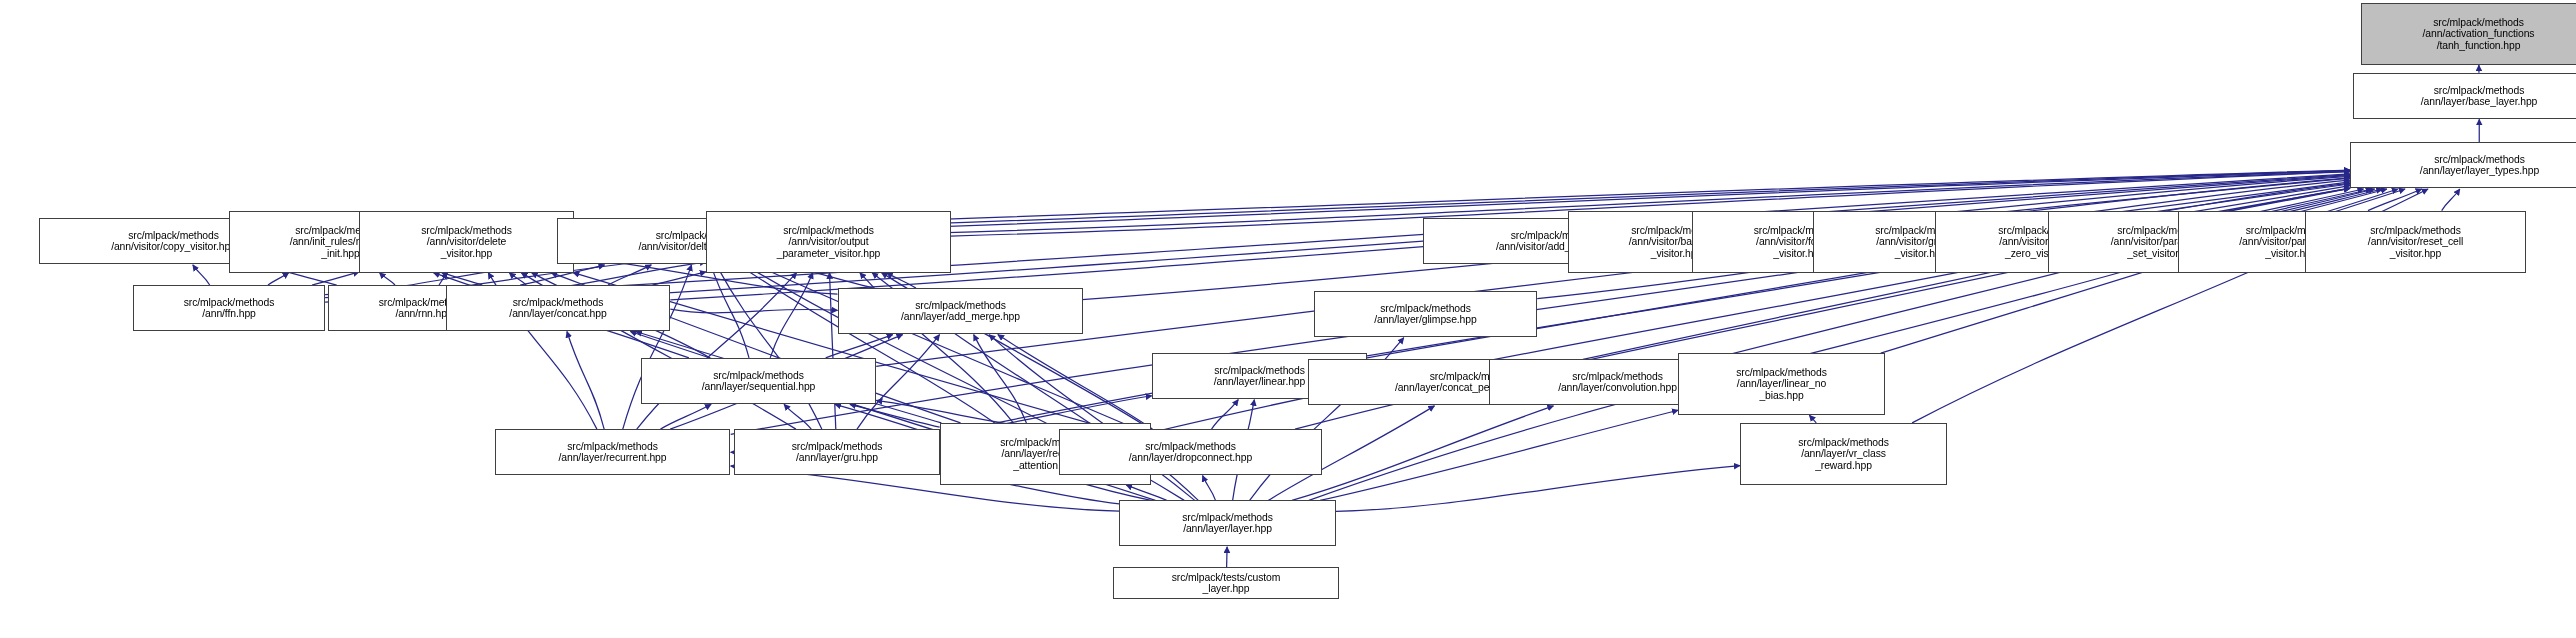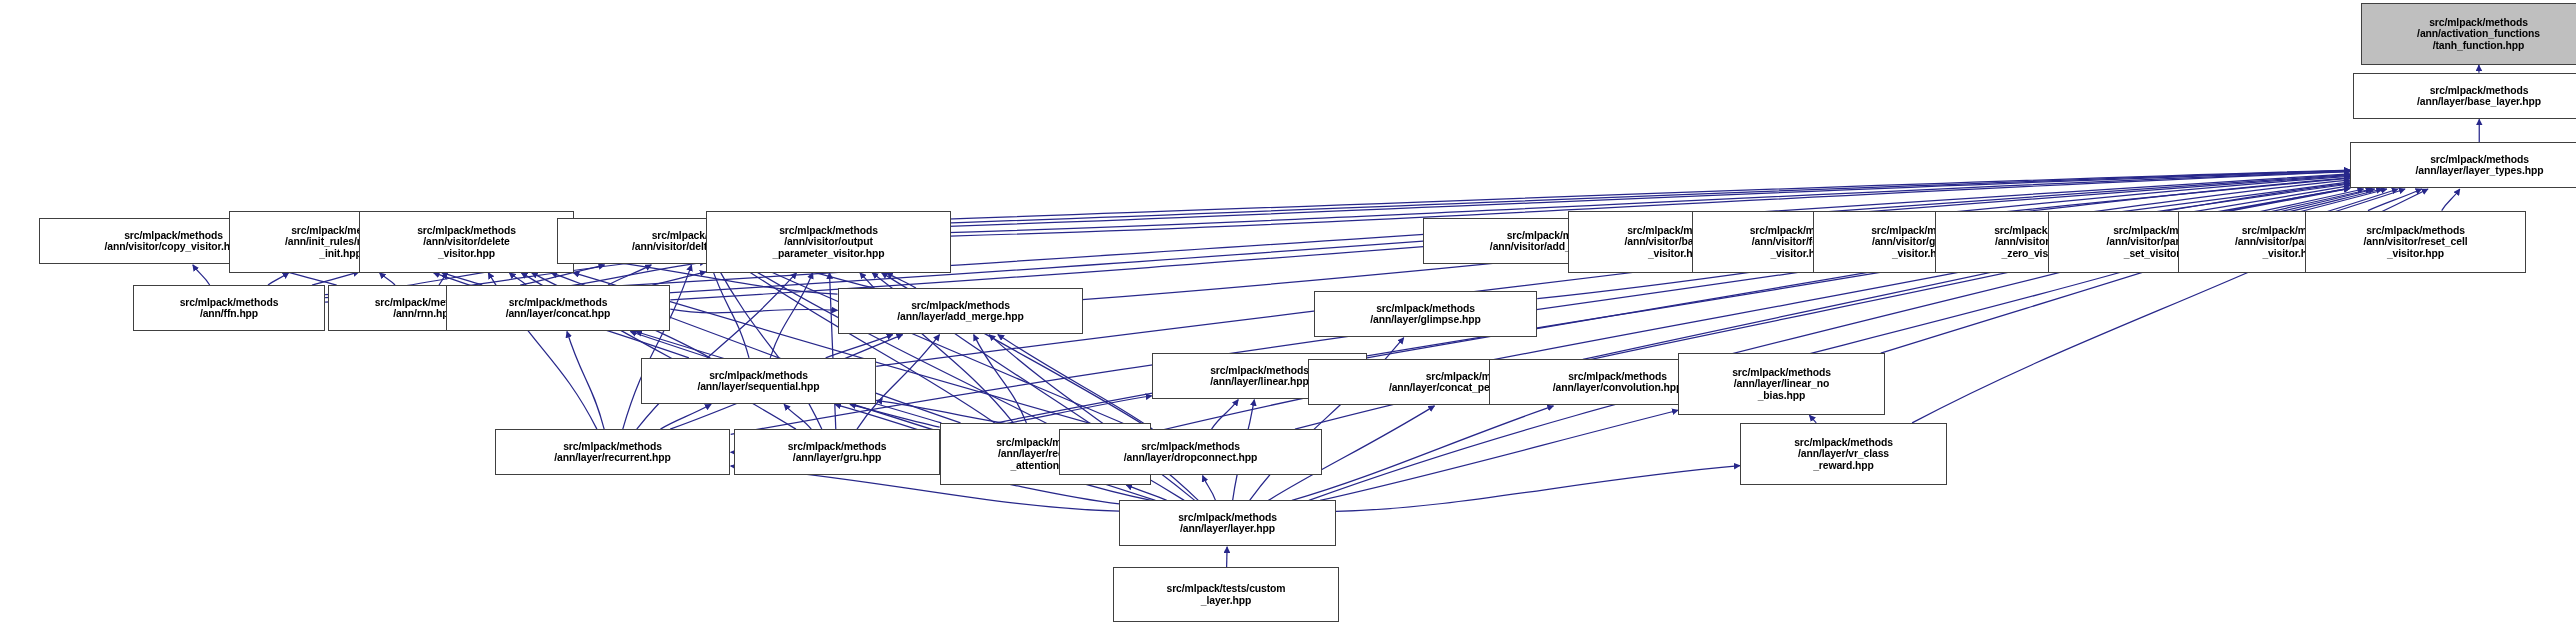--- a/index.html
+++ b/index.html
@@ -8,21 +8,20 @@
     padding: 0;
     background: #ffffff;
   }
   #graph {
     position: relative;
     width: 2576px;
     height: 639px;
     background: #ffffff;
     font-family: "Liberation Sans", "DejaVu Sans", sans-serif;
     overflow: hidden;
-    font-weight: bold;
   }
   #edges {
     position: absolute;
     left: 0;
     top: 0;
     width: 2576px;
     height: 639px;
     pointer-events: none;
   }
   .node {
@@ -231,17 +230,17 @@
       <div class="node thick" style="left: 940px; top: 423px; width: 211px; height: 62px;">src/mlpack/methods
 /ann/layer/recurrent
 _attention.hpp</div>
       <div class="node" style="left: 1059px; top: 429px; width: 263px; height: 46px;">src/mlpack/methods
 /ann/layer/dropconnect.hpp</div>
       <div class="node" style="left: 1740px; top: 423px; width: 207px; height: 62px;">src/mlpack/methods
 /ann/layer/vr_class
 _reward.hpp</div>
       <div class="node thick" style="left: 1119px; top: 500px; width: 217px; height: 46px;">src/mlpack/methods
 /ann/layer/layer.hpp</div>
-      <div class="node" style="left: 1113px; top: 567px; width: 226px; height: 55px;">src/mlpack/tests/custom
+      <div class="node" style="left: 1113px; top: 567px; width: 226px; height: 32px;">src/mlpack/tests/custom
 _layer.hpp</div>
     </div>
 </div>
 
 
 </body></html>

